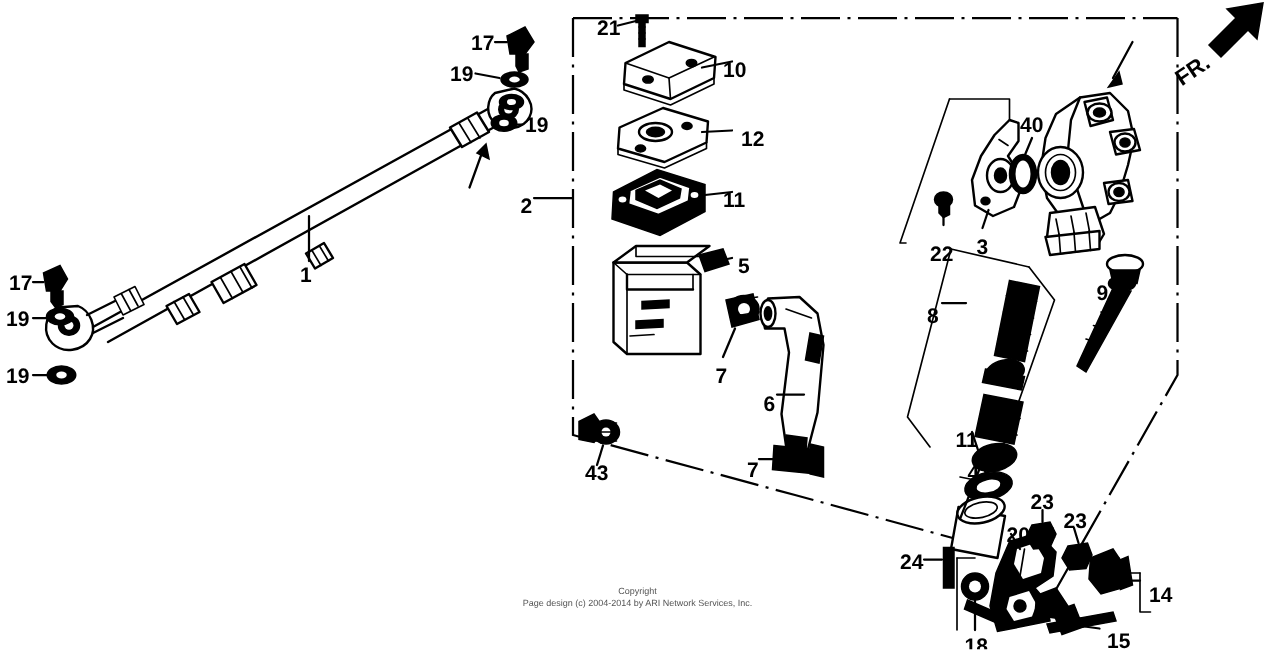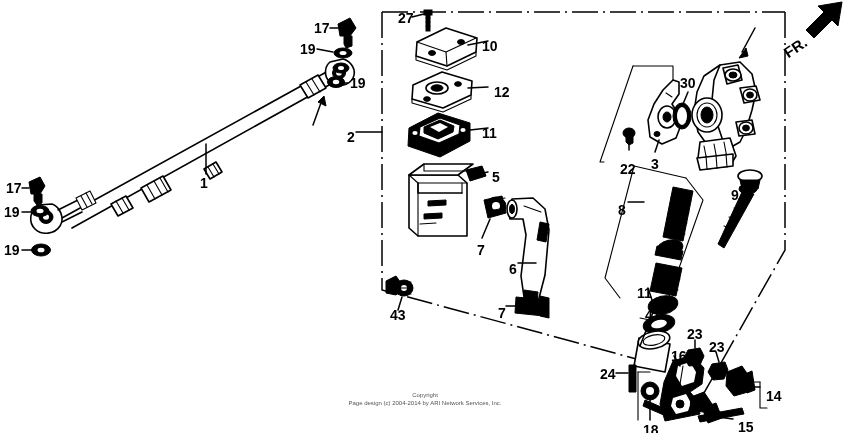--- a/index.html
+++ b/index.html
@@ -435,30 +435,30 @@
   <div class="num" style="left:477px;top:243px">7</div>
   <div class="num" style="left:498px;top:306px">7</div>
   <div class="num" style="left:618px;top:203px">8</div>
   <div class="num" style="left:731px;top:188px">9</div>
   <div class="num" style="left:482px;top:39px">10</div>
   <div class="num" style="left:482px;top:126px">11</div>
   <div class="num" style="left:494px;top:85px">12</div>
   <div class="num" style="left:637px;top:286px">11</div>
   <div class="num" style="left:766px;top:389px">14</div>
   <div class="num" style="left:738px;top:420px">15</div>
-  <div class="num" style="left:671px;top:349px">16</div>
+  <div class="num" style="left:671px;top:349px">20</div>
   <div class="num" style="left:314px;top:21px">17</div>
   <div class="num" style="left:6px;top:181px">17</div>
   <div class="num" style="left:643px;top:423px">18</div>
   <div class="num" style="left:300px;top:42px">19</div>
   <div class="num" style="left:350px;top:76px">19</div>
   <div class="num" style="left:4px;top:205px">19</div>
   <div class="num" style="left:4px;top:243px">19</div>
-  <div class="num" style="left:680px;top:76px">30</div>
-  <div class="num" style="left:398px;top:11px">27</div>
+  <div class="num" style="left:680px;top:76px">40</div>
+  <div class="num" style="left:398px;top:11px">21</div>
   <div class="num" style="left:620px;top:162px">22</div>
   <div class="num" style="left:687px;top:327px">23</div>
   <div class="num" style="left:709px;top:340px">23</div>
   <div class="num" style="left:600px;top:367px">24</div>
   <div class="num" style="left:390px;top:308px">43</div>
 
   <div class="frlabel" style="left:790px;top:44px">FR.</div>
 
   <div class="copy" style="top:392px">
     <span class="c1">Copyright</span>

